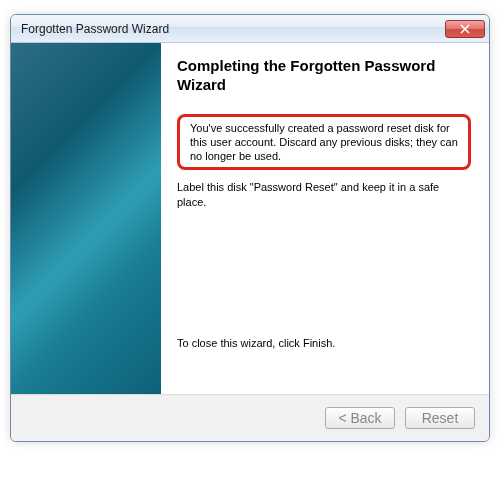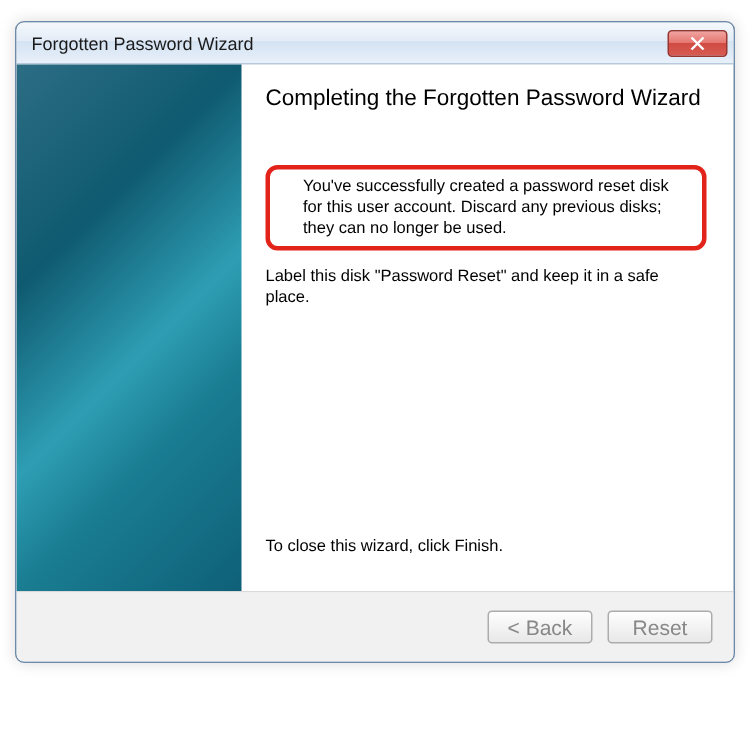--- a/index.html
+++ b/index.html
@@ -53,34 +53,34 @@
     }
     .content {
       flex: 1;
       padding: 14px 18px 10px 16px;
       color: #000;
       display: flex;
       flex-direction: column;
     }
     .heading {
       font-size: 15px;
-      font-weight: normal;
-      margin-bottom: 34px;
+      font-weight: bold;
+      margin-bottom: 19px;
       line-height: 1.25;
     }
     .highlighted {
       border: 3px solid #e2231a;
       border-radius: 8px;
-      padding: 4px 22px;
+      padding: 4px 10px;
       margin-bottom: 10px;
     }
     .highlighted p { line-height: 1.3; }
     .para { line-height: 1.35; margin-bottom: 10px; }
     .spacer { flex: 1; }
-    .hint { margin-bottom: 12px; }
+    .hint { margin-bottom: 33px; }
     .footer {
       height: 46px;
       background: #f1f1f1;
       display: flex;
       align-items: center;
       justify-content: flex-end;
       gap: 10px;
       padding: 0 14px;
     }
     .btn {

